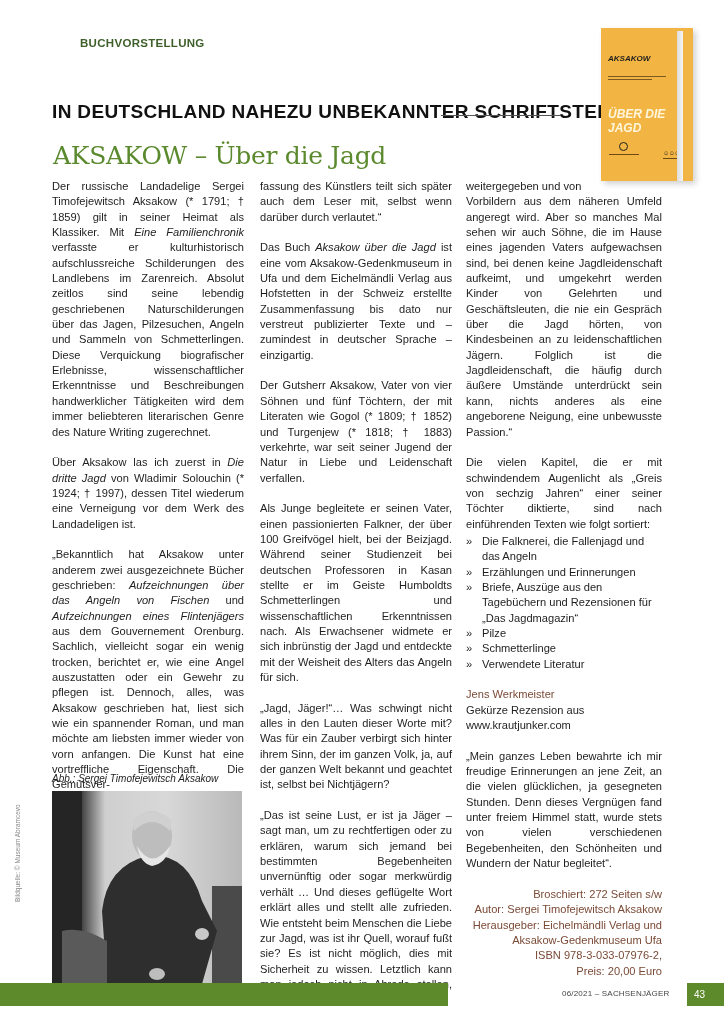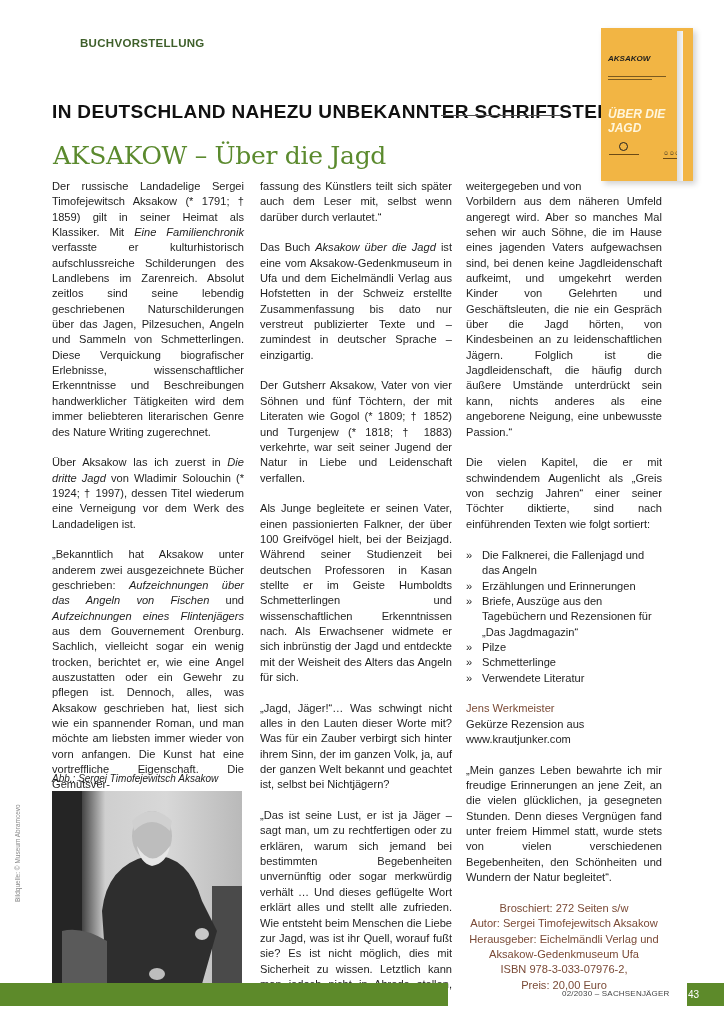--- a/index.html
+++ b/index.html
@@ -38,21 +38,21 @@
     text-align: justify; hyphens: manual;
   }
   .col p { margin: 0 0 15.35px 0; }
   .col1 { left: 52px; }
   .col2 { left: 260px; }
   .col3 { left: 466px; width: 196px; }
   .col3 .list { margin: 0 0 15.35px 0; padding: 0; list-style: none; text-align: left; }
   .col3 .list li { position: relative; padding-left: 16px; }
   .col3 .list li .bullet { position: absolute; left: 0; top: 0; }
   .brown { color: #7a4a36; }
-  .brown-block { color: #7a4a36; text-align: center; }
+  .brown-block { color: #7a4a36; text-align: right; }
   .left { text-align: left; }
 
   .caption {
     position: absolute; left: 52px; top: 773px;
     font-size: 10px; font-style: italic; color: #222;
   }
   .photo {
     position: absolute; left: 52px; top: 791px; width: 190px; height: 193px;
     background: linear-gradient(90deg, #2a2a2a 0%, #3b3b3b 15%, #cfcfcf 28%, #d8d8d8 60%, #b9b9b9 100%);
     overflow: hidden;
@@ -69,21 +69,21 @@
     position: absolute; left: 0; top: 983px; width: 448px; height: 23px;
     background: #5d8a2a;
   }
   .footer-text {
     position: absolute; left: 562px; top: 989px;
     font-size: 8px; color: #444; letter-spacing: 0.2px;
   }
   .page-num {
     position: absolute; left: 687px; top: 983px; width: 37px; height: 23px;
     background: #5d8a2a; color: #fff; font-size: 10px;
-    display: flex; align-items: center; padding-left: 1px; box-sizing: border-box;
+    display: flex; align-items: center; padding-left: 7px; box-sizing: border-box;
   }
 
   .book {
     position: absolute; left: 585px; top: 28px; width: 102px; height: 153px;
   }
   .book-face {
     position: absolute; left: 16px; top: 0; width: 92px; height: 153px;
     background: #f2b544;
     box-shadow: 3px 3px 6px rgba(0,0,0,0.18);
     font-style: italic;
@@ -170,21 +170,21 @@
     <p>fassung des Künstlers teilt sich später auch dem Leser mit, selbst wenn darüber durch verlautet.“</p>
     <p><span>Das Buch </span><i>Aksakow über die Jagd</i><span> ist eine vom Aksakow-Gedenkmuseum in Ufa und dem Eichelmändli Verlag aus Hofstetten in der Schweiz erstellte Zusammenfassung bis dato nur verstreut publizierter Texte und – zumindest in deutscher Sprache – einzigartig.</span></p>
     <p>Der Gutsherr Aksakow, Vater von vier Söhnen und fünf Töchtern, der mit Literaten wie Gogol (* 1809; † 1852) und Turgenjew (* 1818; † 1883) verkehrte, war seit seiner Jugend der Natur in Liebe und Leidenschaft verfallen.</p>
     <p>Als Junge begleitete er seinen Vater, einen passionierten Falkner, der über 100 Greifvögel hielt, bei der Beizjagd. Während seiner Studienzeit bei deutschen Professoren in Kasan stellte er im Geiste Humboldts Schmetterlingen und wissenschaftlichen Erkenntnissen nach. Als Erwachsener widmete er sich inbrünstig der Jagd und entdeckte mit der Weisheit des Alters das Angeln für sich.</p>
     <p>„Jagd, Jäger!“… Was schwingt nicht alles in den Lauten dieser Worte mit? Was für ein Zauber verbirgt sich hinter ihrem Sinn, der im ganzen Volk, ja, auf der ganzen Welt bekannt und geachtet ist, selbst bei Nichtjägern?</p>
     <p>„Das ist seine Lust, er ist ja Jäger – sagt man, um zu rechtfertigen oder zu erklären, warum sich jemand bei bestimmten Begebenheiten unvernünftig oder sogar merkwürdig verhält … Und dieses geflügelte Wort erklärt alles und stellt alle zufrieden. Wie entsteht beim Menschen die Liebe zur Jagd, was ist ihr Quell, worauf fußt sie? Es ist nicht möglich, dies mit Sicherheit zu wissen. Letztlich kann man jedoch nicht in Abrede stellen, dass die Jagd durch Erziehung</p>
   </div>
 
   <div class="col col3">
     <p><span class="left" style="display:block;text-align:left;">weitergegeben und von</span><span>Vorbildern aus dem näheren Umfeld angeregt wird. Aber so manches Mal sehen wir auch Söhne, die im Hause eines jagenden Vaters aufgewachsen sind, bei denen keine Jagdleidenschaft aufkeimt, und umgekehrt werden Kinder von Gelehrten und Geschäftsleuten, die nie ein Gespräch über die Jagd hörten, von Kindesbeinen an zu leidenschaftlichen Jägern. Folglich ist die Jagdleidenschaft, die häufig durch äußere Umstände unterdrückt sein kann, nichts anderes als eine angeborene Neigung, eine unbewusste Passion.“</span></p>
-    <p style="margin-bottom:16px;">Die vielen Kapitel, die er mit schwindendem Augenlicht als „Greis von sechzig Jahren“ einer seiner Töchter diktierte, sind nach einführenden Texten wie folgt sortiert:</p>
+    <p style="margin-bottom:2px;">Die vielen Kapitel, die er mit schwindendem Augenlicht als „Greis von sechzig Jahren“ einer seiner Töchter diktierte, sind nach einführenden Texten wie folgt sortiert:</p>
     <ul class="list">
       <li><span class="bullet">»</span><span>Die Falknerei, die Fallenjagd und das Angeln</span></li>
       <li><span class="bullet">»</span><span>Erzählungen und Erinnerungen</span></li>
       <li><span class="bullet">»</span><span>Briefe, Auszüge aus den Tagebüchern und Rezensionen für „Das Jagdmagazin“</span></li>
       <li><span class="bullet">»</span><span>Pilze</span></li>
       <li><span class="bullet">»</span><span>Schmetterlinge</span></li>
       <li><span class="bullet">»</span><span>Verwendete Literatur</span></li>
     </ul>
     <p style="text-align:left;">
       <span class="brown" style="display:block;">Jens Werkmeister</span>
@@ -196,16 +196,16 @@
       <div>Broschiert: 272 Seiten s/w</div>
       <div>Autor: Sergei Timofejewitsch Aksakow</div>
       <div>Herausgeber: Eichelmändli Verlag und</div>
       <div>Aksakow-Gedenkmuseum Ufa</div>
       <div>ISBN 978-3-033-07976-2,</div>
       <div>Preis: 20,00 Euro</div>
     </div>
   </div>
 
   <div class="green-bar"></div>
-  <div class="footer-text">02/2030 – SACHSENJÄGER</div>
+  <div class="footer-text">06/2021 – SACHSENJÄGER</div>
   <div class="page-num">43</div>
 
 </div>
 
 </body></html>

